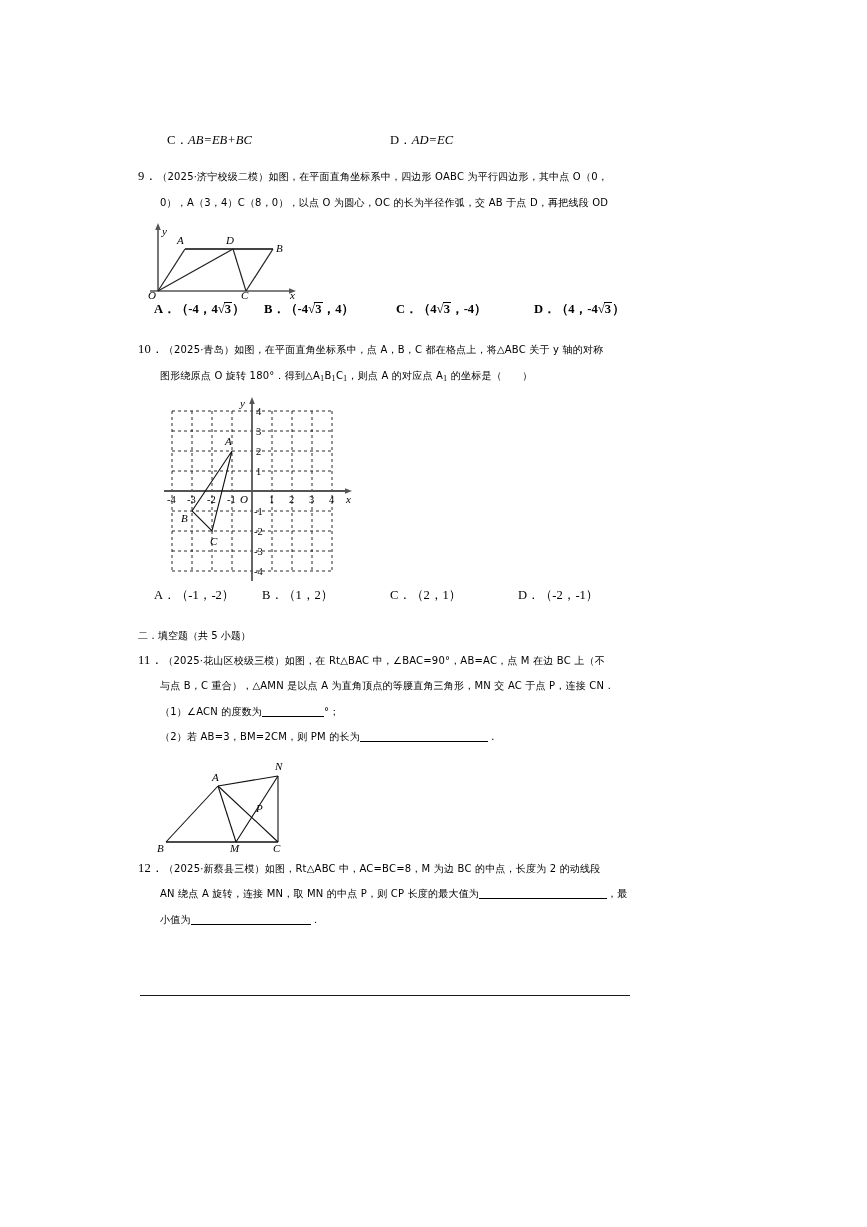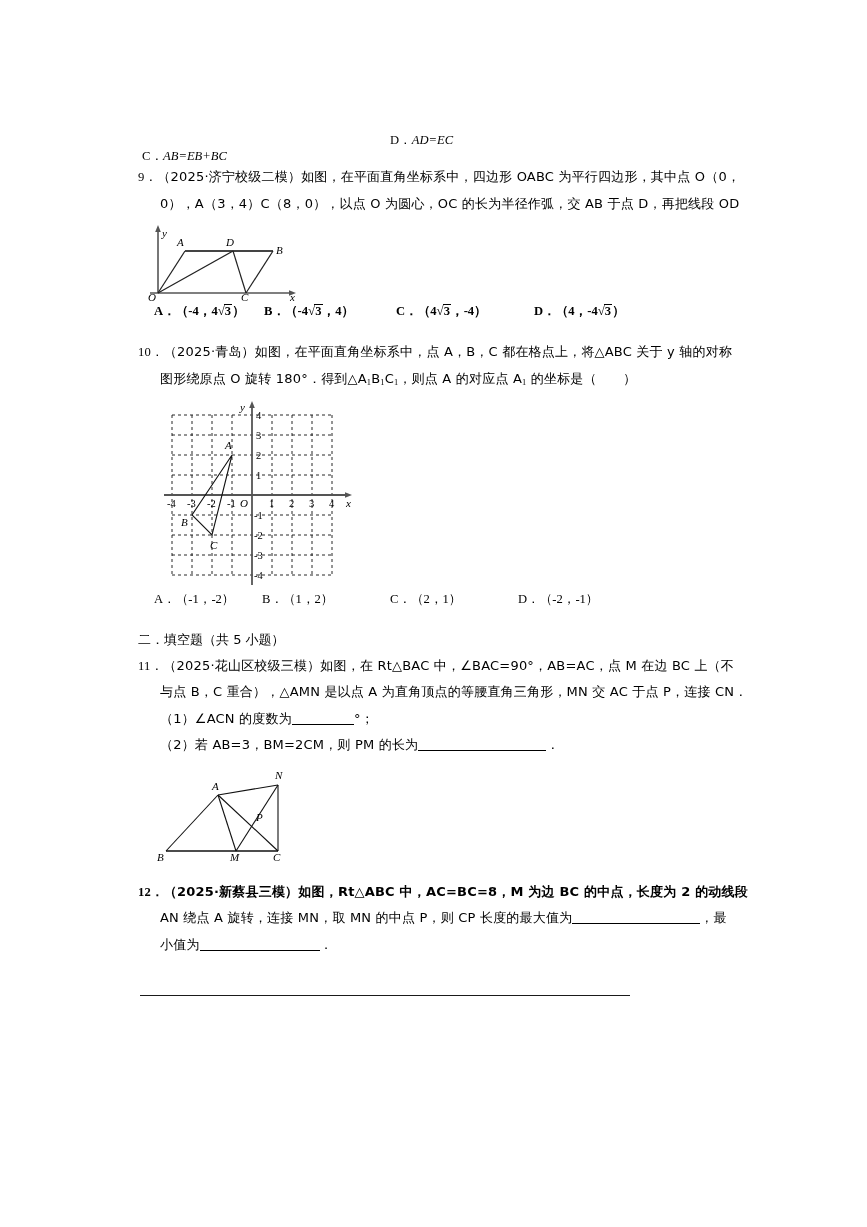--- a/index.html
+++ b/index.html
@@ -48,21 +48,21 @@
   .ital {
     font-style: italic;
   }
   .sect-title {
     font-size: 12.6px;
     line-height: 25px;
     font-family: "Liberation Sans", "DejaVu Sans", sans-serif;
   }
   .cn {
     font-family: "DejaVu Sans", "Liberation Sans", sans-serif;
-    font-size: 13px;
+    font-size: 10px;
   }
   sub {
     font-size: 8.4px;
     vertical-align: -0.22em;
   }
   .radical {
     font-size: 13px;
   }
   .ovl {
     border-top: 1px solid #000;
@@ -91,21 +91,21 @@
     position: relative;
   }
 </style>
 </head>
 <body>
 
 <div id="page">
   <div class="content">
 
     <div class="opt-row" style="height:26px;">
-      <span class="opt" style="left:4px;margin-top:16px;">
+      <span class="opt" style="left:29px;">
         <span>C</span><span>．</span><span class="ital">AB=EB+BC</span>
       </span>
       <span class="opt" style="left:252px;">
         <span>D</span><span>．</span><span class="ital">AD=EC</span>
       </span>
     </div>
 
     <div class="q-line" style="margin-top:6px;">
       <span>9</span><span>．</span><span class="cn">（2025·济宁校级二模）</span><span class="cn">如图，在平面直角坐标系中，四边形 OABC 为平行四边形，其中点 O（0，</span>
     </div>
@@ -270,21 +270,21 @@
           <text x="56" y="27">A</text>
           <text x="119" y="16">N</text>
           <text x="100" y="58">P</text>
           <text x="1" y="98">B</text>
           <text x="74" y="98">M</text>
           <text x="117" y="98">C</text>
         </g>
       </svg>
     </div>
 
-    <div class="q-line" style="margin-top:16px;font-weight:bold;">
+    <div class="q-line" style="margin-top:2px;">
       <span>12</span><span>．</span><span class="cn">（2025·新蔡县三模）</span><span class="cn">如图，Rt△ABC 中，AC=BC=8，M 为边 BC 的中点，长度为 2 的动线段</span>
     </div>
     <div class="q-line indent">
       <span class="cn">AN 绕点 A 旋转，连接 MN，取 MN 的中点 P，则 CP 长度的最大值为</span><span class="blank" style="width:128px;"></span><span class="cn">，最</span>
     </div>
     <div class="q-line indent">
       <span class="cn">小值为</span><span class="blank" style="width:120px;"></span><span class="cn">．</span>
     </div>
 
   </div>

